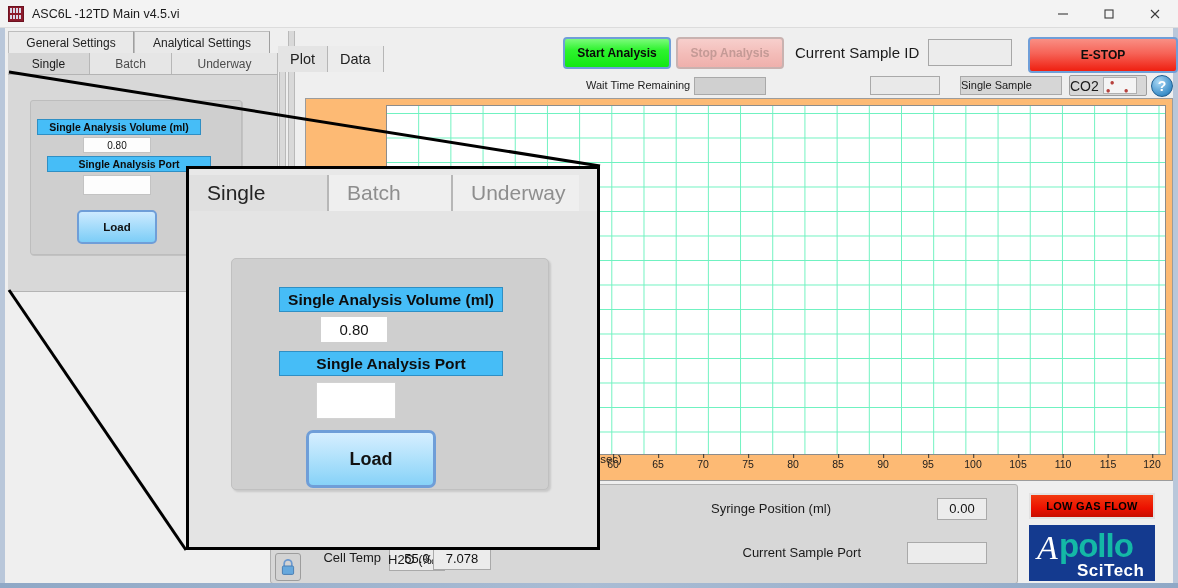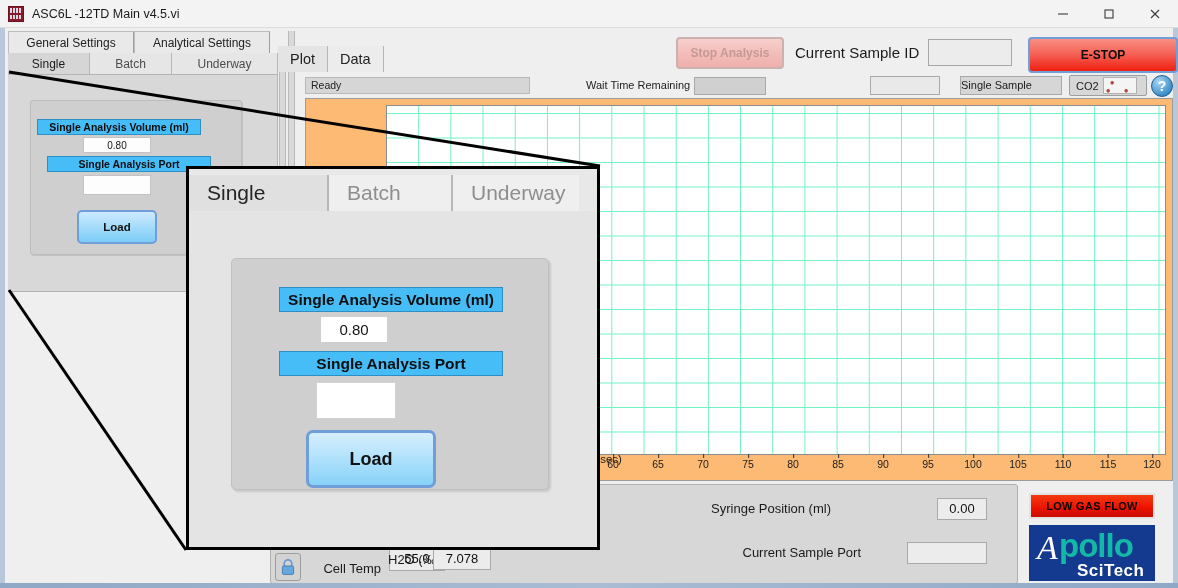--- a/index.html
+++ b/index.html
@@ -170,21 +170,21 @@
   .mode-box {
     position:absolute; left: 960px; top: 76px; width: 102px; height: 19px;
     background: #d6d6d6; border: 1px solid #a9a9a9;
     font-size: 11px; color: #1b1b1b; line-height: 17px;
   }
   .co2-box {
     position:absolute; left: 1069px; top: 75px; width: 78px; height: 21px;
     background: #d7d7d7; border: 1px solid #9e9e9e; border-radius: 2px;
     display:flex; align-items:center;
   }
-  .co2-label { font-size: 11px; color:#1b1b1b; padding-left: 6px; }
+  .co2-label { font-size: 14px; color:#1b1b1b; }
   .co2-dots {
     width: 34px; height: 17px; margin-left: 4px;
     background: #f4f4f4; border: 1px solid #b0b0b0; position: relative;
   }
   .co2-dots i { position:absolute; color:#b7423d; font-size:8px; font-style:normal; }
   .help-icon {
     position:absolute; left: 1151px; top: 75px; width: 22px; height: 22px;
     border-radius: 50%;
     background: radial-gradient(circle at 35% 30%, #a9d8f5 0%, #3d8fc9 70%, #24608f 100%);
     border: 1px solid #1f5e91;
@@ -427,26 +427,26 @@
     </div>
   </div>
   <div class="vdivider" style="left:279px;top:53px;width:7px;height:239px;"></div>
   <div class="vdivider" style="left:288px;top:31px;width:7px;height:261px;"></div>
 
   <div class="tabrow-plot">
     <div class="tab-plot active">Plot</div>
     <div class="tab-plot">Data</div>
   </div>
 
+  <div class="btn3d btn-start">Start Analysis</div>
   <div class="btn3d btn-stop">Stop Analysis</div>
   <div class="cursid-label">Current Sample ID</div>
   <div class="cursid-box"></div>
   <div class="btn3d btn-estop">E-STOP</div>
 
-  <div class="ready-box">Ready</div>
   <div class="wait-label">Wait Time Remaining</div>
   <div class="wait-box"></div>
   <div class="plotid-label">Plot Sample ID</div>
   <div class="plotid-box"></div>
   <div class="mode-box">Single Sample</div>
   <div class="co2-box">
     <span class="co2-label">CO2</span>
     <span class="co2-dots">
       <i style="left:6px;top:0px;">●</i>
       <i style="left:2px;top:8px;">●</i>
@@ -483,21 +483,21 @@
       <div class="xtick" style="left:766px;">120</div>
     </div>
   </div>
   <div class="xaxis-title">Time (sec)</div>
 
   <div class="bottom-panel">
     <div class="bp-label" style="left:10px;top:12px;width:100px;">Flowrate</div>
     <div class="bp-field" style="left:118px;top:10px;width:56px;height:21px;">0</div>
     <div class="bp-label" style="left:10px;top:38px;width:100px;">Diagnostic</div>
     <div class="bp-field" style="left:118px;top:36px;width:56px;height:21px;">0</div>
-    <div class="bp-label" style="left:10px;top:76px;width:100px;">Cell Temp</div>
+    <div class="bp-label" style="left:10px;top:65px;width:100px;">Cell Temp</div>
     <div class="bp-field" style="left:118px;top:63px;width:56px;height:23px;">55.0</div>
 
     <div class="bp-label" style="left:380px;top:16px;width:180px;">Syringe Position (ml)</div>
     <div class="bp-field" style="left:666px;top:13px;width:50px;height:22px;">0.00</div>
     <div class="bp-label" style="left:400px;top:60px;width:190px;">Current Sample Port</div>
     <div class="bp-field" style="left:636px;top:57px;width:80px;height:22px;"></div>
   </div>
 
   <div class="bp-label" style="position:absolute;left:360px;top:552px;width:80px;">H2O (‰)</div>
   <div class="bp-field" style="position:absolute;left:433px;top:548px;width:58px;height:22px;">7.078</div>

